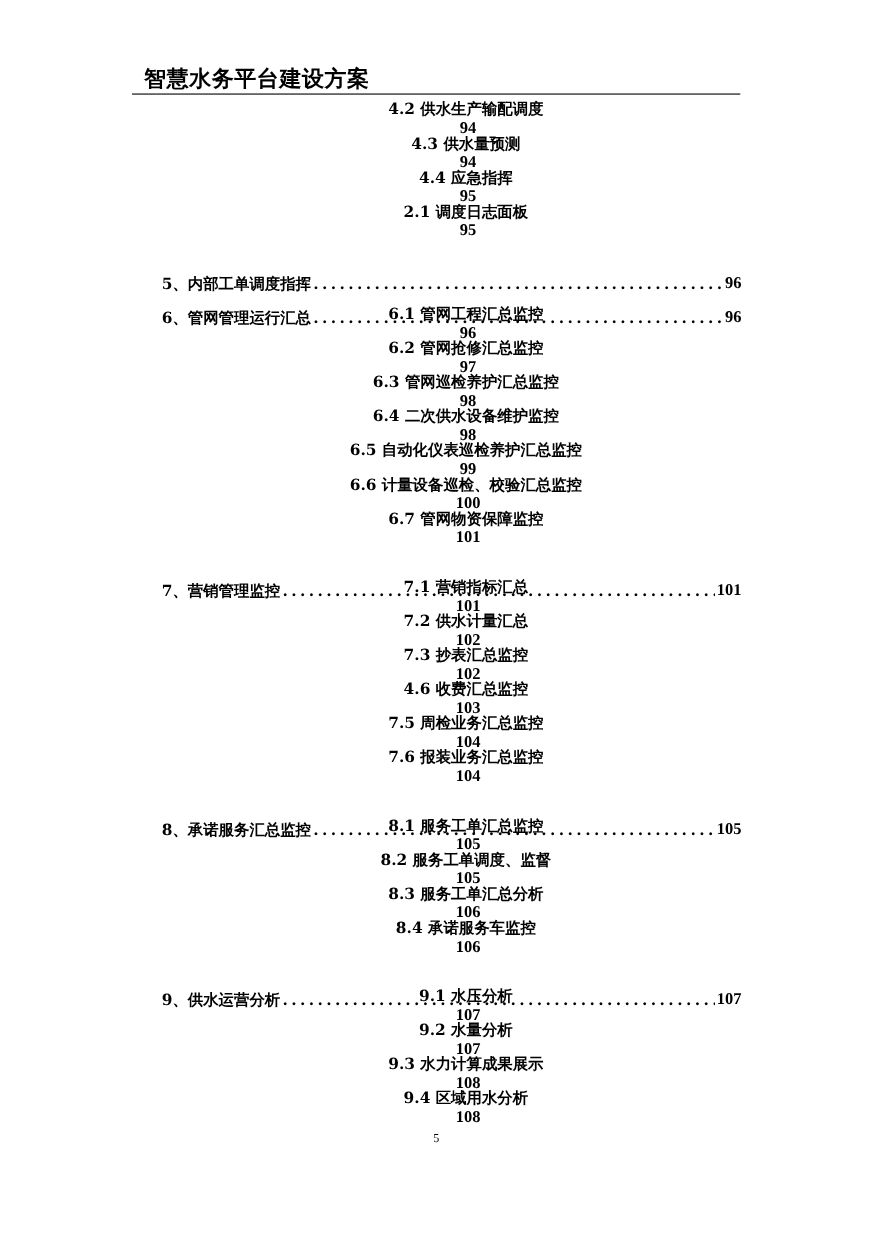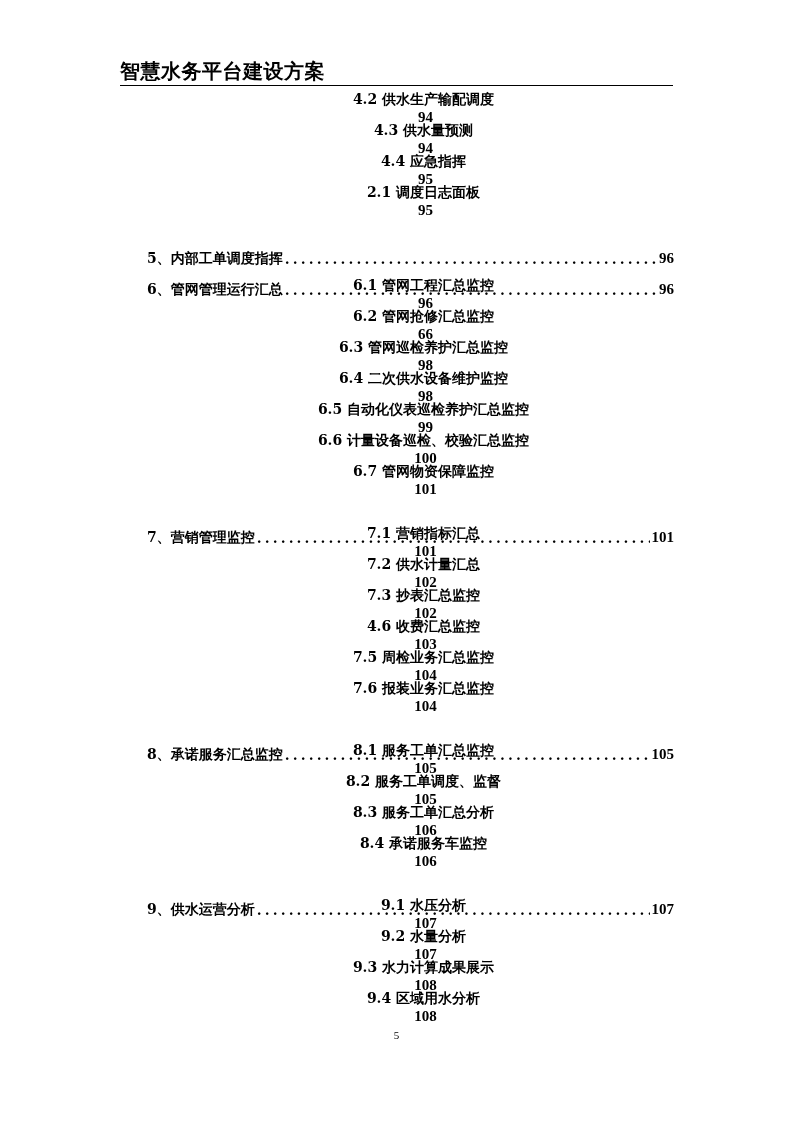--- a/index.html
+++ b/index.html
@@ -1,18 +1,18 @@
 <!DOCTYPE html>
 <html><head>
 <meta charset="utf-8">
 <style>
   html, body { margin: 0; padding: 0; background: #ffffff; }
   body { width: 793px; height: 1122px; position: relative; overflow: hidden;
          font-family: "DejaVu Serif", "Liberation Serif", serif; color: #000; }
-  .header-title { position: absolute; left: 120px; top: 58px; font-size: 20px; font-weight: bold;
+  .header-title { position: absolute; left: 131px; top: 58px; font-size: 20px; font-weight: bold;
                   font-family: "DejaVu Sans", "Liberation Sans", sans-serif; letter-spacing: 0.5px; }
   .header-rule { position: absolute; left: 120px; top: 85px; width: 553px; height: 0;
                  border-top: 1px solid #000; }
   .toc { position: absolute; left: 0; top: 91px; width: 793px; }
   .toc-row { position: absolute; height: 31px; display: flex; align-items: center;
              font-size: 14px; font-weight: bold; white-space: nowrap; }
   .toc-row.lvl1 { left: 147px; width: 527px; margin-top: 28px; }
   .toc-row.lvl2 { left: 175px; width: 499px; flex-direction: column; }
   .toc-row .label { flex: 0 0 auto; padding-right: 2px; }
   .toc-row .leader { flex: 1 1 auto; overflow: hidden; letter-spacing: 3.1px; font-weight: bold; }
@@ -59,21 +59,21 @@
       <span class="page">96</span>
     </div>
   <div class="toc-row lvl2" style="top:186px">
       <span class="label">6.1 管网工程汇总监控</span>
       <span class="leader"></span>
       <span class="page">96</span>
     </div>
   <div class="toc-row lvl2" style="top:217px">
       <span class="label">6.2 管网抢修汇总监控</span>
       <span class="leader"></span>
-      <span class="page">66</span>
+      <span class="page">97</span>
     </div>
   <div class="toc-row lvl2" style="top:248px">
       <span class="label">6.3 管网巡检养护汇总监控</span>
       <span class="leader"></span>
       <span class="page">98</span>
     </div>
   <div class="toc-row lvl2" style="top:279px">
       <span class="label">6.4 二次供水设备维护监控</span>
       <span class="leader"></span>
       <span class="page">98</span>

